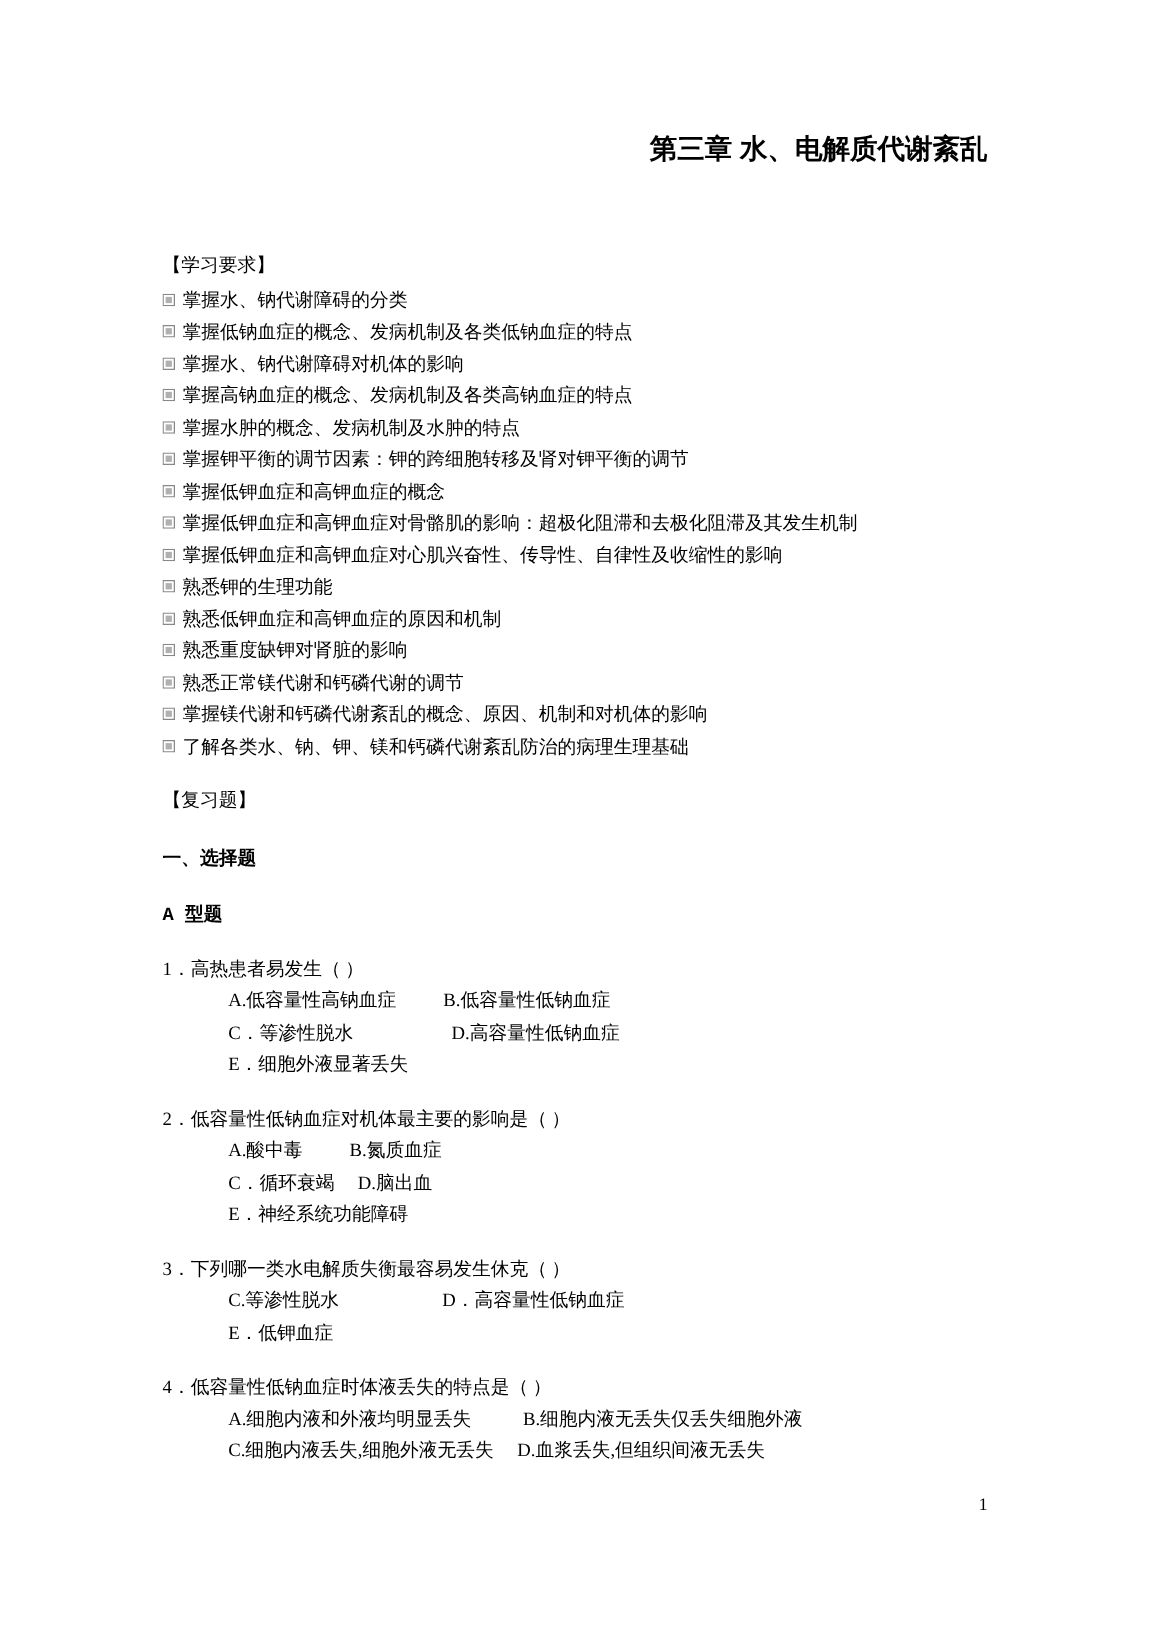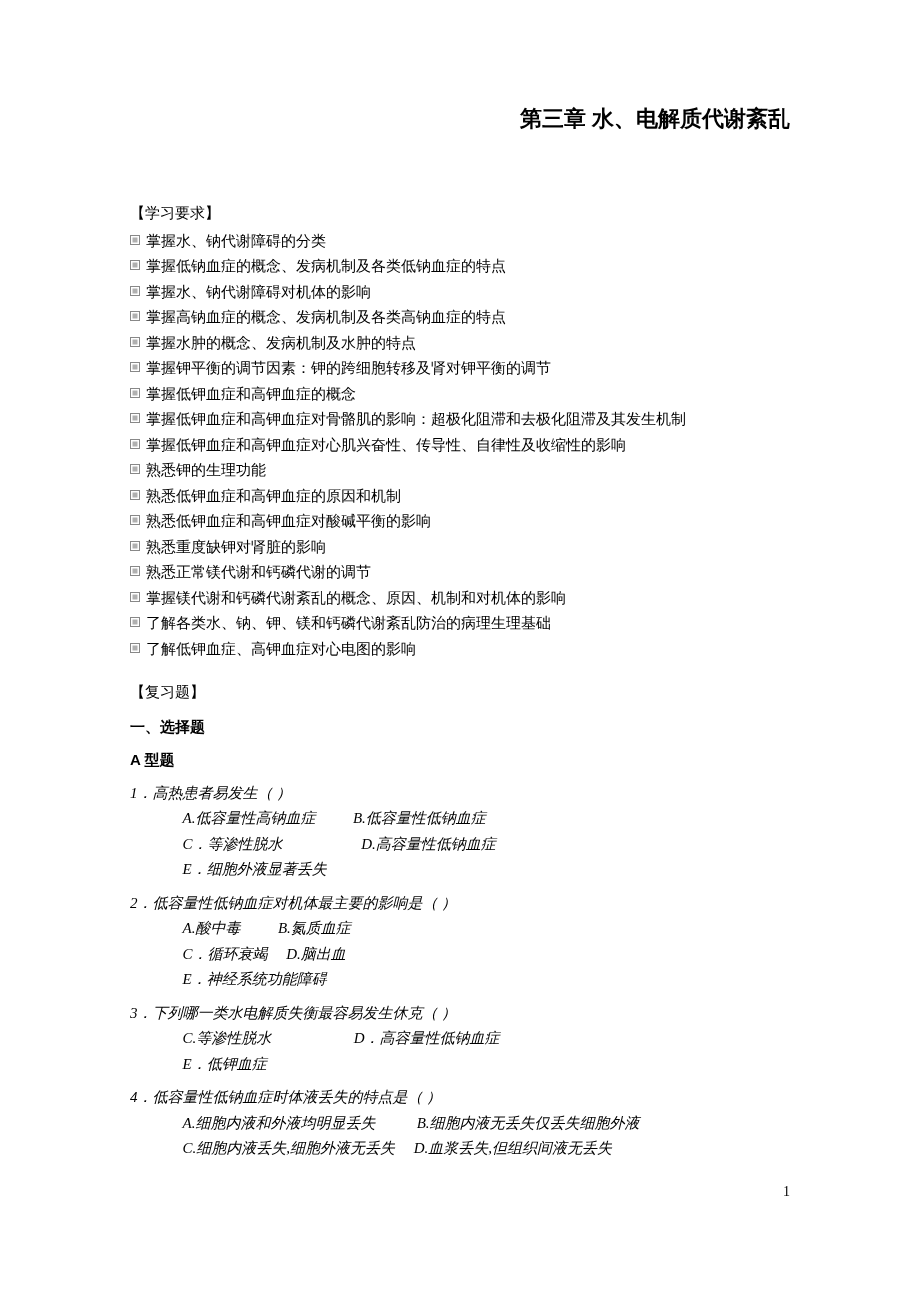--- a/index.html
+++ b/index.html
@@ -36,24 +36,24 @@
     display: inline-block;
     width: 10px;
     height: 10px;
     flex: 0 0 10px;
     margin-top: 6px;
     position: relative;
   }
   .bullet-icon svg { display: block; }
   .subhead-bold {
     font-weight: bold;
-    font-family: Liberation Sans, sans-serif;
-    margin-top: 8px;
-  }
-  .q-block { margin-top: 8px; font-style: italic; }
+    font-family: Liberation Mono, monospace;
+    margin-top: 20px;
+  }
+  .q-block { margin-top: 18px; }
   .q-stem { }
   .q-opts { margin-left: 3.5em; white-space: pre; }
   .pgnum {
     text-align: right;
     margin-top: 18px;
     font-size: 14px;
   }
 </style>
 </head>
 <body>
@@ -162,29 +162,20 @@
       </span>
       <span>熟悉低钾血症和高钾血症的原因和机制</span>
     </div>
     <div class="bullet-row">
       <span class="bullet-icon">
         <svg width="10" height="10" viewBox="0 0 10 10">
           <rect x="0.5" y="0.5" width="9" height="9" fill="none" stroke="#888" stroke-width="1"></rect>
           <rect x="2.5" y="2.5" width="5" height="5" fill="#b0b0b0"></rect>
         </svg>
       </span>
-      <span>熟悉低钾血症和高钾血症对酸碱平衡的影响</span>
-    </div>
-    <div class="bullet-row">
-      <span class="bullet-icon">
-        <svg width="10" height="10" viewBox="0 0 10 10">
-          <rect x="0.5" y="0.5" width="9" height="9" fill="none" stroke="#888" stroke-width="1"></rect>
-          <rect x="2.5" y="2.5" width="5" height="5" fill="#b0b0b0"></rect>
-        </svg>
-      </span>
       <span>熟悉重度缺钾对肾脏的影响</span>
     </div>
     <div class="bullet-row">
       <span class="bullet-icon">
         <svg width="10" height="10" viewBox="0 0 10 10">
           <rect x="0.5" y="0.5" width="9" height="9" fill="none" stroke="#888" stroke-width="1"></rect>
           <rect x="2.5" y="2.5" width="5" height="5" fill="#b0b0b0"></rect>
         </svg>
       </span>
       <span>熟悉正常镁代谢和钙磷代谢的调节</span>
@@ -199,29 +190,20 @@
       <span>掌握镁代谢和钙磷代谢紊乱的概念、原因、机制和对机体的影响</span>
     </div>
     <div class="bullet-row">
       <span class="bullet-icon">
         <svg width="10" height="10" viewBox="0 0 10 10">
           <rect x="0.5" y="0.5" width="9" height="9" fill="none" stroke="#888" stroke-width="1"></rect>
           <rect x="2.5" y="2.5" width="5" height="5" fill="#b0b0b0"></rect>
         </svg>
       </span>
       <span>了解各类水、钠、钾、镁和钙磷代谢紊乱防治的病理生理基础</span>
-    </div>
-    <div class="bullet-row">
-      <span class="bullet-icon">
-        <svg width="10" height="10" viewBox="0 0 10 10">
-          <rect x="0.5" y="0.5" width="9" height="9" fill="none" stroke="#888" stroke-width="1"></rect>
-          <rect x="2.5" y="2.5" width="5" height="5" fill="#b0b0b0"></rect>
-        </svg>
-      </span>
-      <span>了解低钾血症、高钾血症对心电图的影响</span>
     </div>
   </div>
 
 <div class="section-head">【复习题】</div>
 <div class="subhead-bold">一、选择题</div>
 <div class="subhead-bold">A 型题</div>
 
 <div id="questions">
     <div class="q-block">
       <div class="q-stem">1．高热患者易发生（ ）</div>

